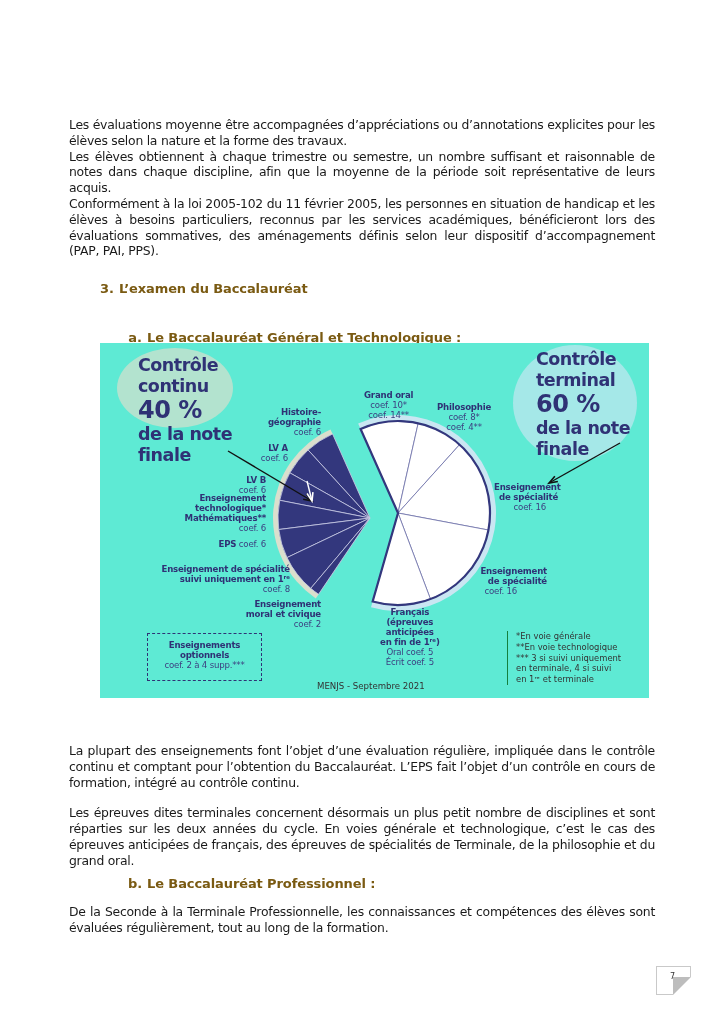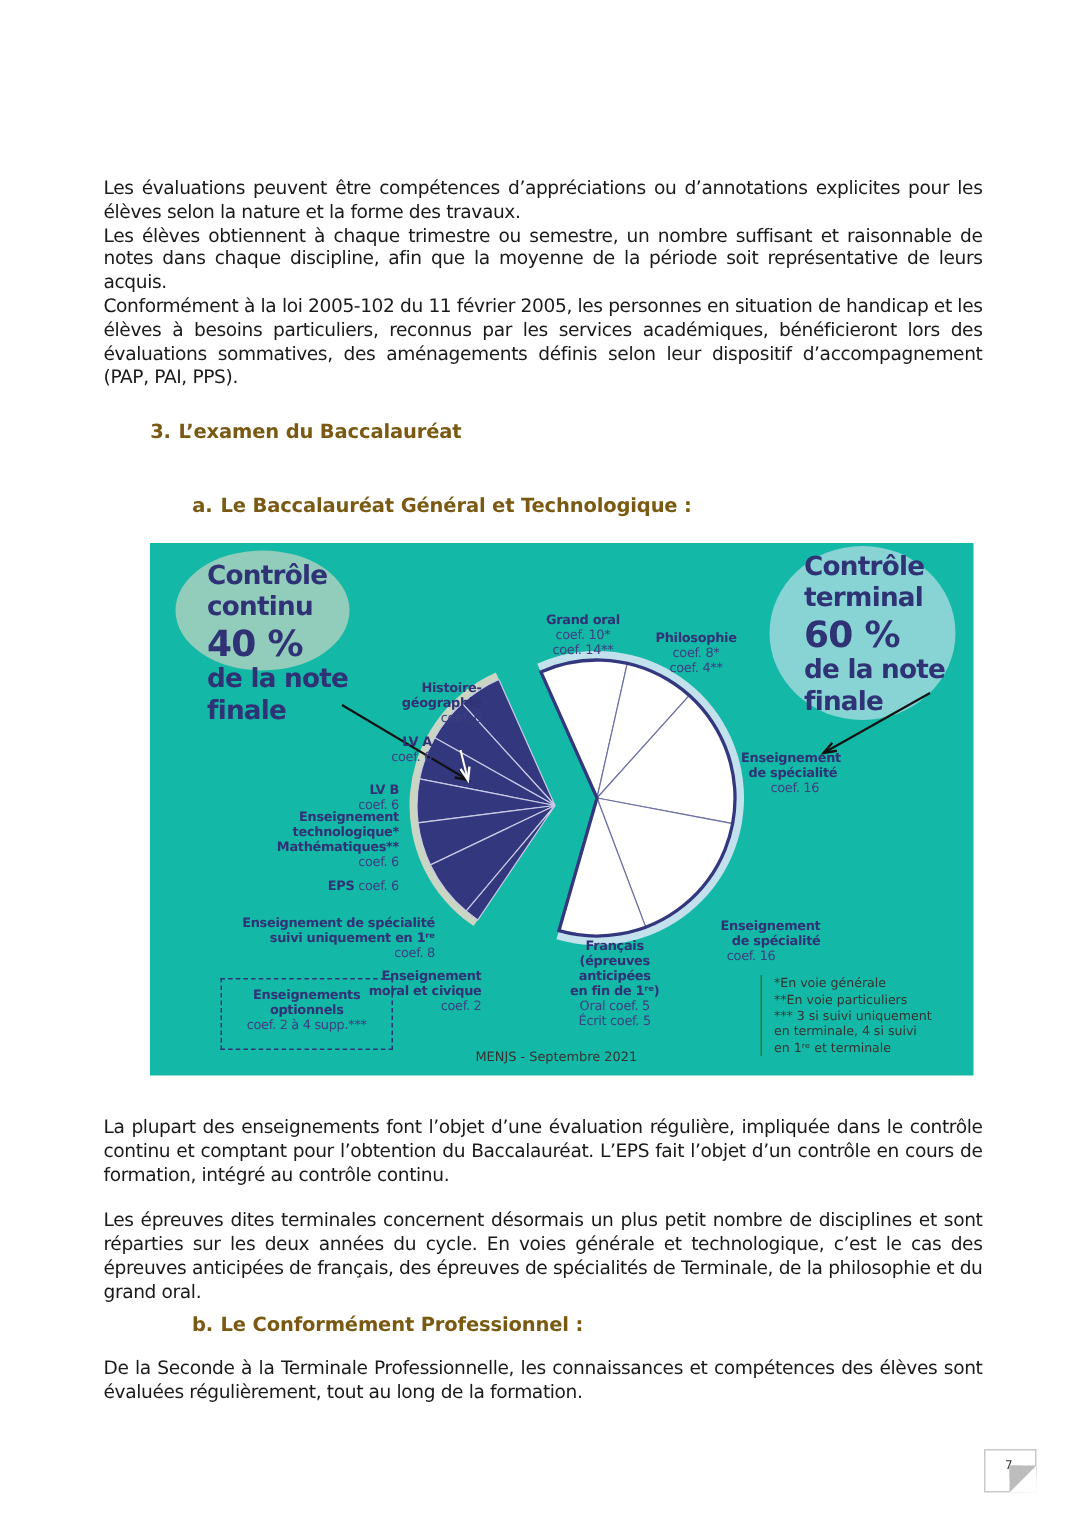--- a/index.html
+++ b/index.html
@@ -3,43 +3,43 @@
 <meta charset="utf-8">
 <style>
   html, body { margin:0; padding:0; background:#ffffff; }
   body { width:724px; height:1023px; position:relative; overflow:hidden;
          font-family:"DejaVu Sans", sans-serif; color:#1a1a1a; }
   .para { position:absolute; left:69px; width:586px; font-size:12.4px; line-height:15.8px;
           text-align:justify; letter-spacing:-0.25px; }
   .para p { margin:0; }
   .h3 { position:absolute; font-weight:bold; color:#7a5a12; font-size:13px; letter-spacing:-0.1px;text-align:center; }
   .h3 .num { display:inline-block; width:24px; }
-  .figure { position:absolute; left:100px; top:362px; width:549px; height:355px; background:#14b8a6; overflow:hidden; }
+  .figure { position:absolute; left:100px; top:343px; width:549px; height:355px; background:#5eead4; overflow:hidden; }
   .figure svg { position:absolute; left:0; top:0; }
   .lbl { position:absolute; color:#2f3275; font-family:"DejaVu Sans", sans-serif; font-size:8.6px; line-height:10px; letter-spacing:-0.2px;text-align:center; }
   .lbl b { font-weight:bold; }
   .lbl .c { font-weight:normal; color:#3c3f80; }
-  .lbl.r { text-align:right;margin-top:28px; }
+  .lbl.r { text-align:right; }
   .big { position:absolute; color:#2f3275; font-weight:bold; font-family:"DejaVu Sans", sans-serif; letter-spacing:-0.5px; }
   .big .t { font-size:17.5px; line-height:21px; display:block; }
   .big .p { font-size:24px; line-height:27px; display:block; }
   .opt { position:absolute; left:47px; top:290px; width:113px; height:46px; border:1.3px dashed #2f3275; text-align:center; }
   .notes { position:absolute; left:407px; top:288px; border-left:1px solid #15803d; padding-left:8px; font-size:8.4px; line-height:10.8px; color:#333; }
   .notes div { margin:0; }
   .credit { position:absolute; left:217px; top:338px; font-size:8.6px; color:#333; }
   .pagebox { position:absolute; left:656px; top:966px; width:33px; height:27px; border:1px solid #c9c9c9; background:#fff; }
   .pagebox span { position:absolute; left:13px; top:5px; font-size:8px; color:#333; }
   .pagebox .fold { position:absolute; right:-1px; bottom:-1px; width:0; height:0;
                    border-left:9px solid #bdbdbd; border-top:9px solid #bdbdbd; border-right:9px solid #fff; border-bottom:9px solid #fff; }
 </style>
 </head>
 <body>
 
 <div class="para" style="top:117px;">
-  <p>Les évaluations peuvent être compétences d’appréciations ou d’annotations explicites pour les élèves selon la nature et la forme des travaux.</p>
+  <p>Les évaluations moyenne être accompagnées d’appréciations ou d’annotations explicites pour les élèves selon la nature et la forme des travaux.</p>
   <p>Les élèves obtiennent à chaque trimestre ou semestre, un nombre suffisant et raisonnable de notes dans chaque discipline, afin que la moyenne de la période soit représentative de leurs acquis.</p>
   <p>Conformément à la loi 2005-102 du 11 février 2005, les personnes en situation de handicap et les élèves à besoins particuliers, reconnus par les services académiques, bénéficieront lors des évaluations sommatives, des aménagements définis selon leur dispositif d’accompagnement (PAP, PAI, PPS).</p>
 </div>
 
 <div class="h3" style="left:95px; top:281px;">
   <span class="num">3.</span><span>L’examen du Baccalauréat</span>
 </div>
 <div class="h3" style="left:123px; top:330px;">
   <span class="num">a.</span><span>Le Baccalauréat Général et Technologique :</span>
 </div>
@@ -132,36 +132,36 @@
   </div>
   <div class="lbl r" style="right:102px; top:223px;">
     <b>Enseignement</b><br><b>de spécialité</b><br><span class="c" style="margin-right:30px;">coef. 16</span>
   </div>
   <div class="lbl" style="left:280px; top:264px;">
     <b>Français</b><br><b>(épreuves</b><br><b>anticipées</b><br><b>en fin de 1ʳᵉ)</b><br><span class="c">Oral coef. 5</span><br><span class="c">Écrit coef. 5</span>
   </div>
 
   <div class="notes">
     <div>*En voie générale</div>
-    <div>**En voie particuliers</div>
+    <div>**En voie technologique</div>
     <div>*** 3 si suivi uniquement</div>
     <div>en terminale, 4 si suivi</div>
     <div>en 1ʳᵉ et terminale</div>
   </div>
 
   <div class="credit">MENJS - Septembre 2021</div>
 </div>
 
 <div class="para" style="top:743px;">
   <p>La plupart des enseignements font l’objet d’une évaluation régulière, impliquée dans le contrôle continu et comptant pour l’obtention du Baccalauréat. L’EPS fait l’objet d’un contrôle en cours de formation, intégré au contrôle continu.</p>
   <p style="margin-top:15px;">Les épreuves dites terminales concernent désormais un plus petit nombre de disciplines et sont réparties sur les deux années du cycle. En voies générale et technologique, c’est le cas des épreuves anticipées de français, des épreuves de spécialités de Terminale, de la philosophie et du grand oral.</p>
 </div>
 
 <div class="h3" style="left:123px; top:876px;">
-  <span class="num">b.</span><span>Le Conformément Professionnel :</span>
+  <span class="num">b.</span><span>Le Baccalauréat Professionnel :</span>
 </div>
 
 <div class="para" style="top:904px;">
   <p>De la Seconde à la Terminale Professionnelle, les connaissances et compétences des élèves sont évaluées régulièrement, tout au long de la formation.</p>
 </div>
 
 <div class="pagebox">
   <span>7</span>
   <div class="fold"></div>
 </div>

